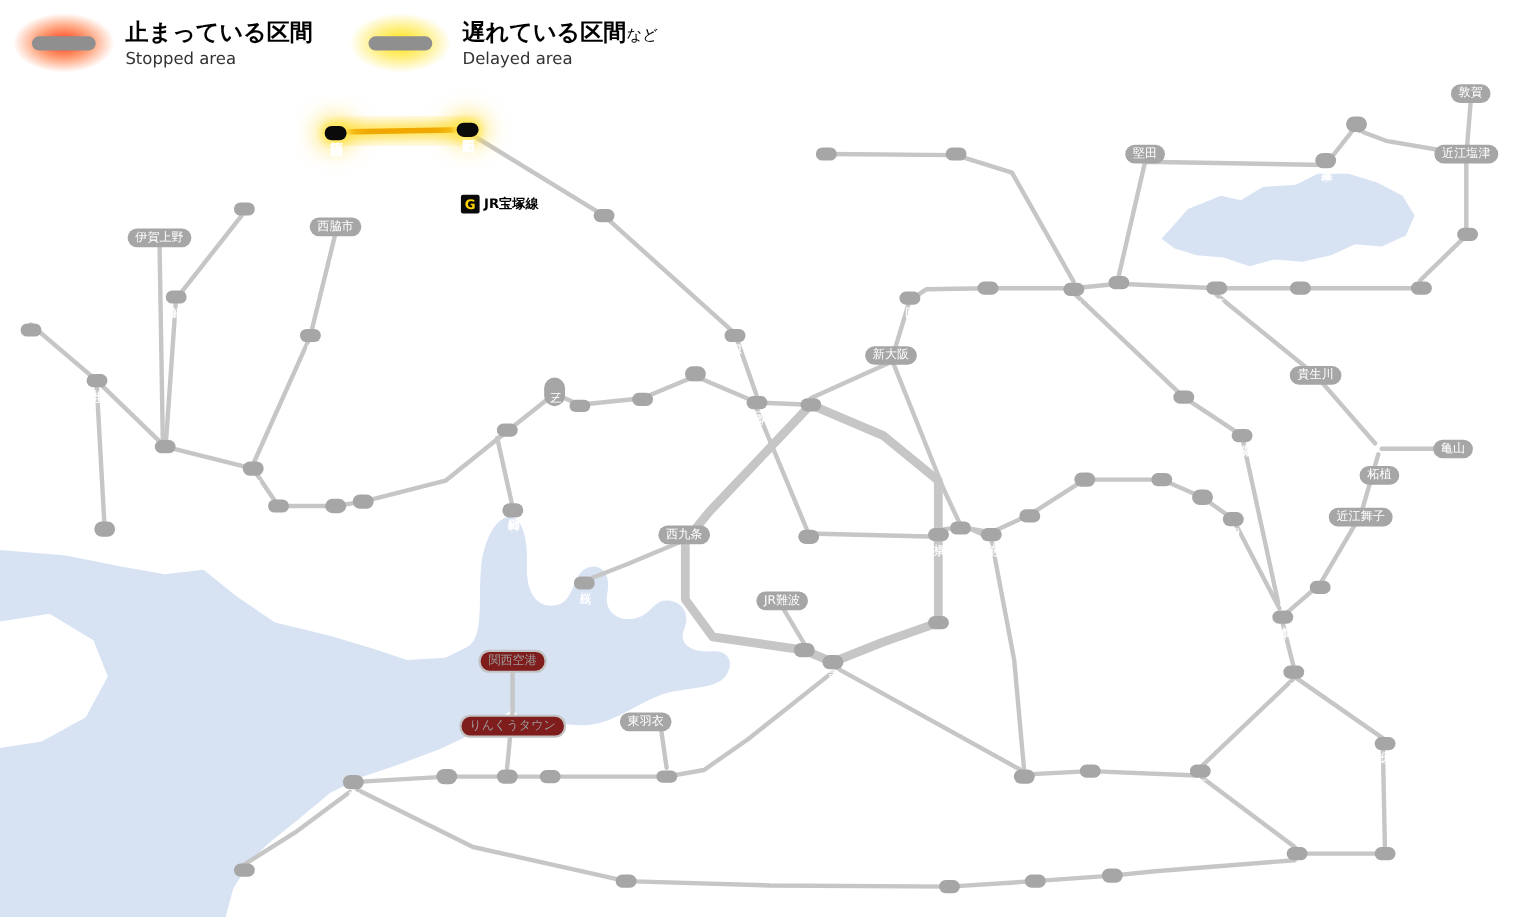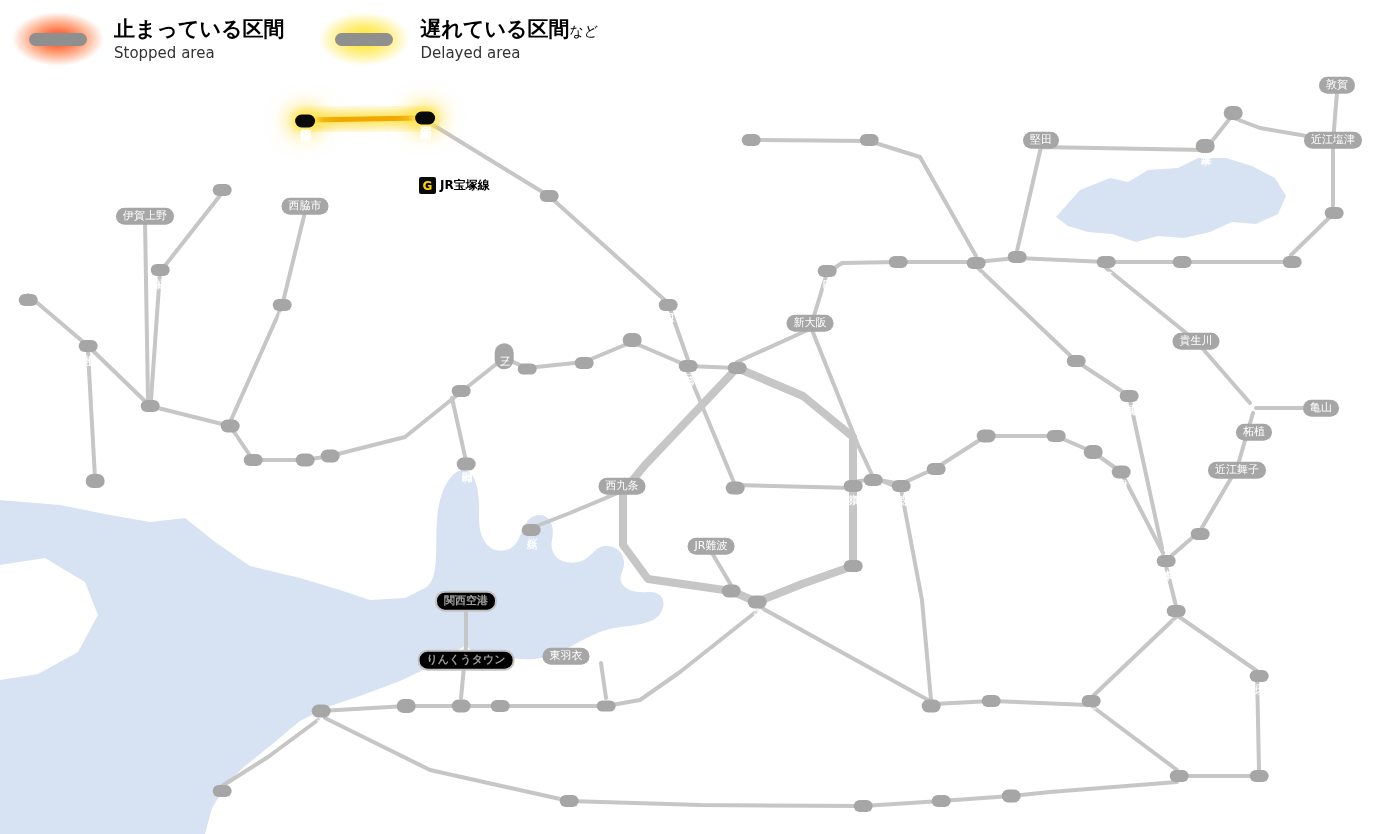--- a/index.html
+++ b/index.html
@@ -10,21 +10,21 @@
   #map-svg{position:absolute;left:0;top:0;}
   
   .station{
     position:absolute;transform:translate(-50%,-50%);
     background:#a6a6a6;color:#fff;
     font-size:11px;line-height:1.15;white-space:nowrap;
     border-radius:10px;z-index:5;
   }
   .station.v{writing-mode:vertical-rl;text-orientation:upright;padding:5px 3px;letter-spacing:1px;}
   .station.h{padding:2px 7px;}
-  .station.outline{background:#000000;color:#9c9c9c;border:2px solid #c2c2c2;font-weight:bold;}
+  .station.outline{background:#7f1d1d;color:#9c9c9c;border:2px solid #c2c2c2;font-weight:normal;}
   .station.dark{
     background:#0a0a0a;color:#fff;font-weight:bold;font-size:12px;z-index:8;
     box-shadow:0 0 6px 3px rgba(255,232,90,.95),0 0 18px 10px rgba(255,220,60,.55);
   }
   
   .legend{position:absolute;left:12px;top:12px;display:flex;gap:34px;z-index:10;}
   .legend-item{display:flex;align-items:flex-start;}
   .legend-glow{width:92px;height:54px;display:flex;align-items:center;justify-content:center;border-radius:50%;}
   .legend-glow.red{background:radial-gradient(closest-side,rgba(255,45,0,.95),rgba(255,90,20,.55) 55%,rgba(255,90,20,0));}
   .legend-glow.yellow{background:radial-gradient(closest-side,rgba(255,225,0,.95),rgba(255,230,60,.6) 55%,rgba(255,230,60,0));}
@@ -182,21 +182,21 @@
       <div class="station v" style="left: 941px; top: 801px;">五条</div>
       <div class="station v" style="left: 1011px; top: 796px;">吉野口</div>
       <div class="station v" style="left: 863px; top: 806px;">橋本</div>
       <div class="station v" style="left: 569px; top: 801px;">粉河</div>
       <div class="station v" style="left: 321px; top: 711px;">和歌山</div>
       <div class="station v" style="left: 222px; top: 791px;">御坊</div>
       <div class="station v" style="left: 406px; top: 706px;">和泉砂川</div>
       <div class="station v" style="left: 461px; top: 706px;">日根野</div>
       <div class="station v" style="left: 500px; top: 706px;">熊取</div>
       <div class="station v" style="left: 606px; top: 706px;">鳳</div>
-      <div class="station h" style="left: 566px; top: 656px;">東羽衣</div>
+      <div class="station h" style="left: 587px; top: 656px;">東羽衣</div>
       <div class="station h outline" style="left: 466px; top: 601px;">関西空港</div>
       <div class="station h outline" style="left: 466px; top: 660px;">りんくうタウン</div>
     </div>
 
   <div class="legend">
     <div class="legend-item">
       <div class="legend-glow red">
         <div class="legend-bar"></div>
       </div>
       <div class="legend-text">

